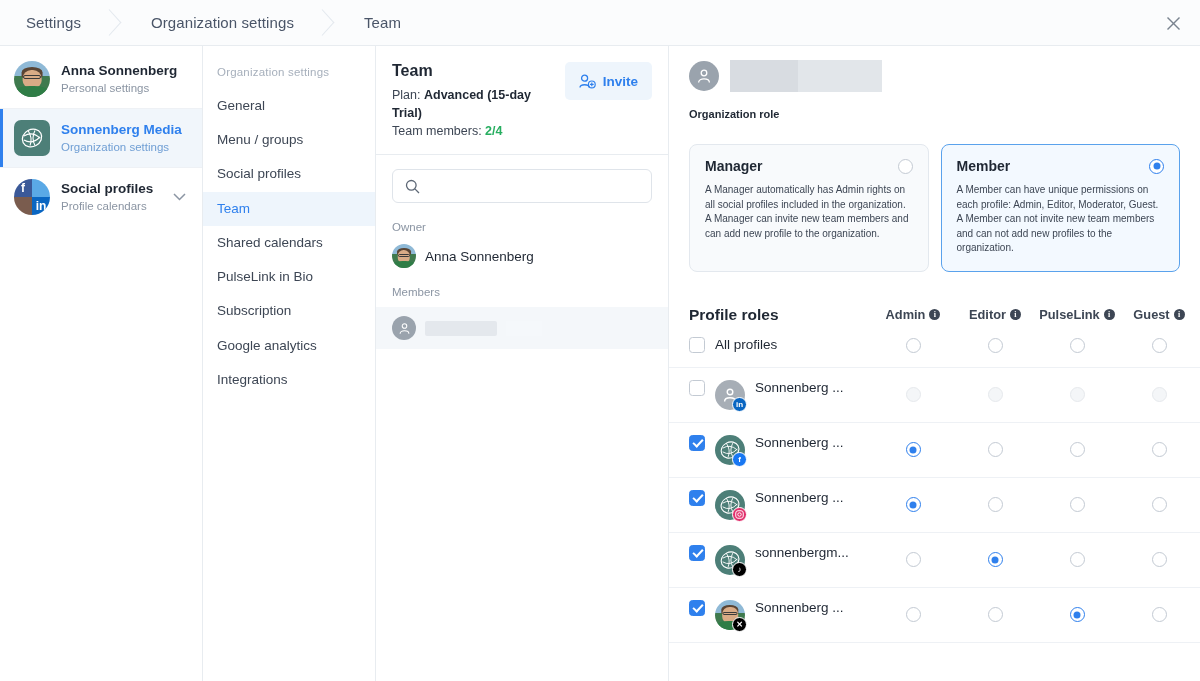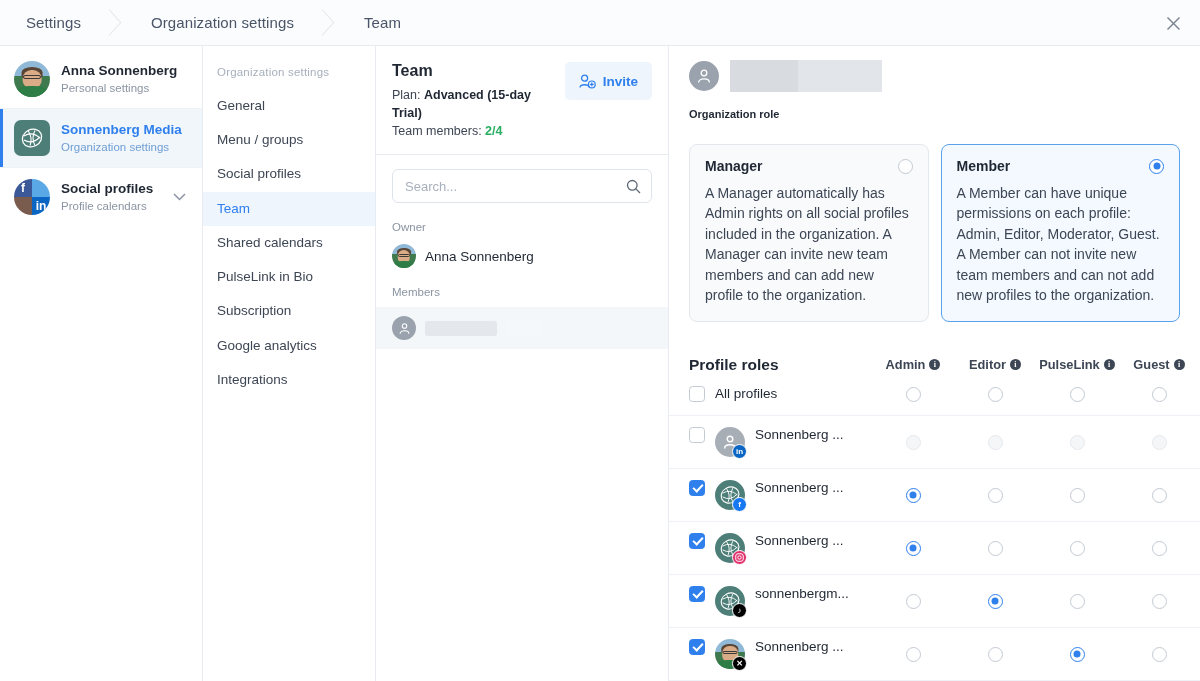--- a/index.html
+++ b/index.html
@@ -157,21 +157,21 @@
 
   .sec-h { font-size: 11px; font-weight: bold; color: #1f2733; padding: 16px 20px 10px 20px; }
   .role-cards { display: flex; gap: 12px; padding: 14px 20px; }
   .role-card {
     flex: 1; border: 1px solid #e3e8ee; border-radius: 8px; background: #f8fafc;
     padding: 13px 15px 15px 15px; cursor: pointer;
   }
   .role-card.sel { border: 1.5px solid #5aa2ec; background: #f3f9ff; }
   .role-top { display: flex; align-items: center; justify-content: space-between; margin-bottom: 9px; }
   .role-name { font-size: 14px; font-weight: bold; color: #1f2733; }
-  .role-desc { font-size: 14px; color: #3d4654; line-height: 1.46; }
+  .role-desc { font-size: 10px; color: #3d4654; line-height: 1.46; }
 
   .radio { width: 15px; height: 15px; border-radius: 50%; border: 1.4px solid #c3cad3; flex: 0 0 15px; background:#fff; }
   .radio.on { border: 1.4px solid #2f80ed; position: relative; }
   .radio.on::after {
     content:""; position: absolute; left: 50%; top: 50%; transform: translate(-50%,-50%);
     width: 7px; height: 7px; border-radius: 50%; background: #2f80ed;
   }
   .radio.dim { border-color: #e6e9ed; background:#f4f6f8; }
   .radio.dim::after { background:#e6e9ed; }
 
@@ -331,21 +331,20 @@
             <circle cx="12.8" cy="10.4" r="3.4" fill="none" stroke="#2f80ed" stroke-width="1.2"></circle>
             <line x1="12.8" y1="8.5" x2="12.8" y2="12.3" stroke="#2f80ed" stroke-width="1.2"></line>
             <line x1="10.9" y1="10.4" x2="14.7" y2="10.4" stroke="#2f80ed" stroke-width="1.2"></line>
           </svg>
           <span>Invite</span>
         </button>
       </div>
 
       <div class="search-wrap">
         <div class="search-box">
-          <input type="text" value="" placeholder="Search..." style="">
           <svg width="15" height="15" viewBox="0 0 15 15">
             <circle cx="6.3" cy="6.3" r="4.8" fill="none" stroke="#5e6876" stroke-width="1.3"></circle>
             <line x1="9.9" y1="9.9" x2="14" y2="14" stroke="#5e6876" stroke-width="1.3"></line>
           </svg>
         </div>
       </div>
 
       <div class="sec-label">Owner</div>
       <div class="owner-row">
         <div class="av photo-av" style="width:24px;height:24px;flex:0 0 24px">

